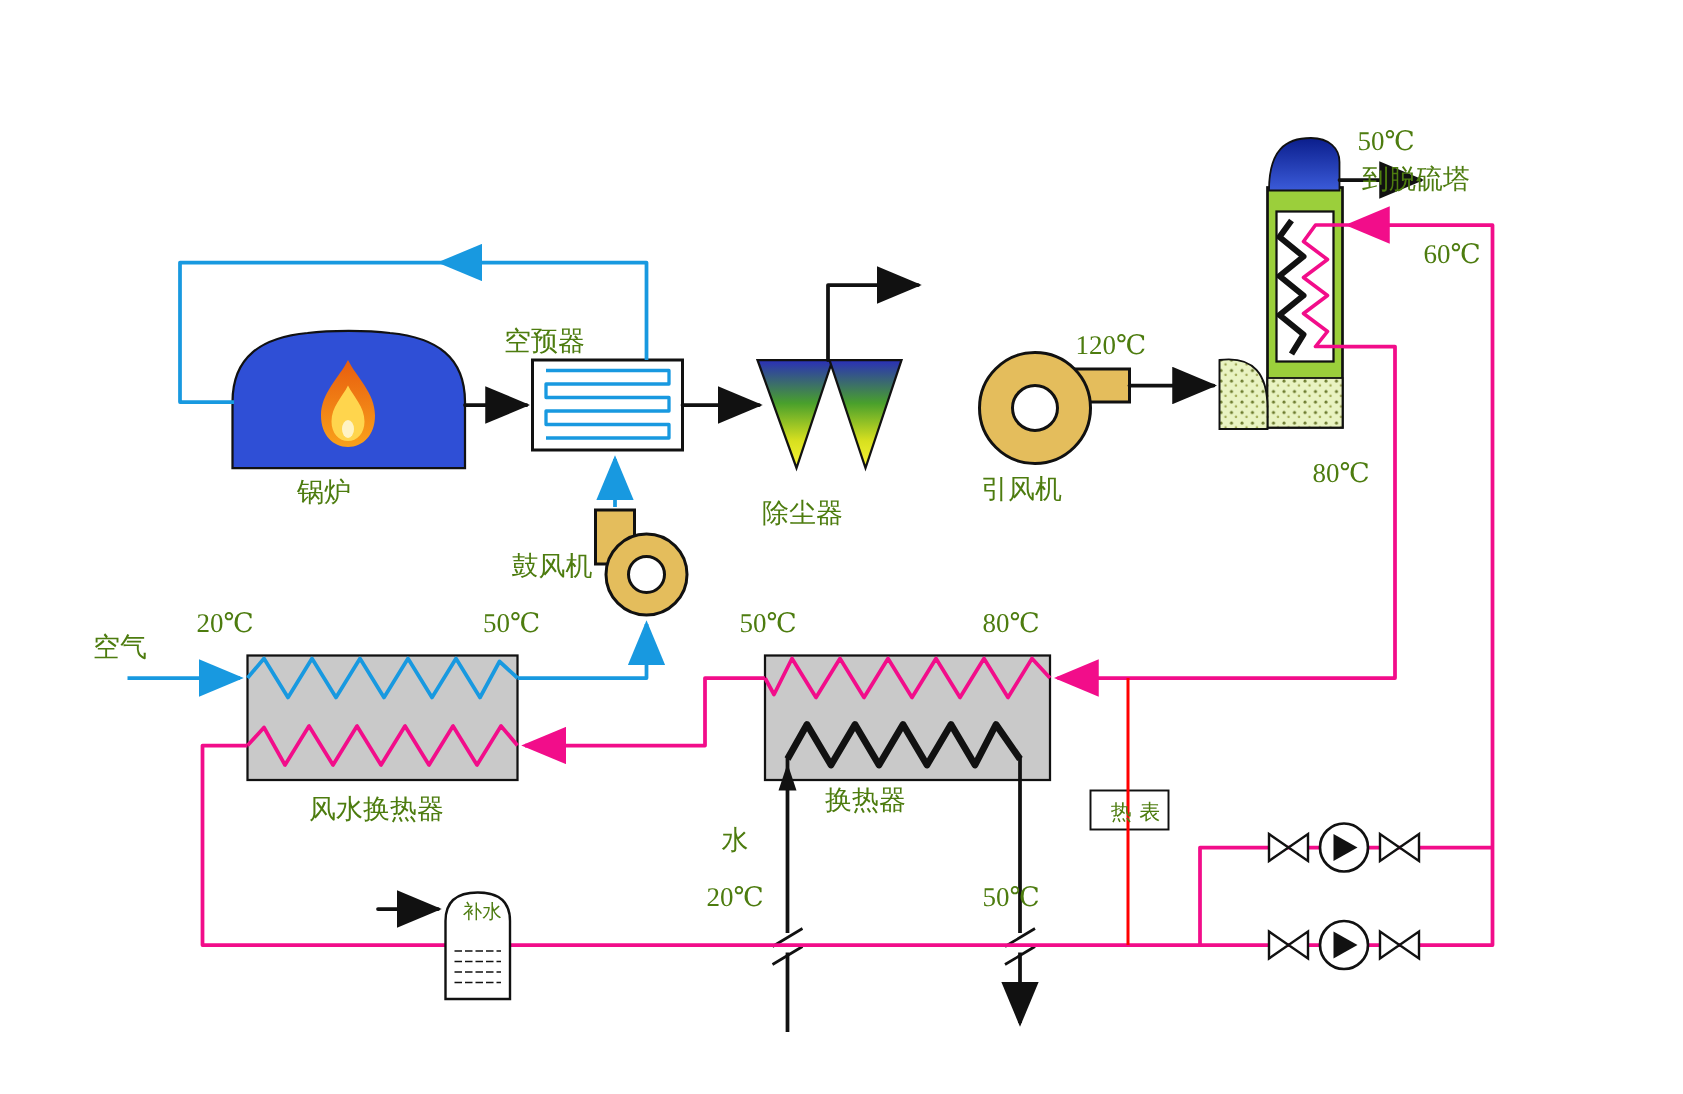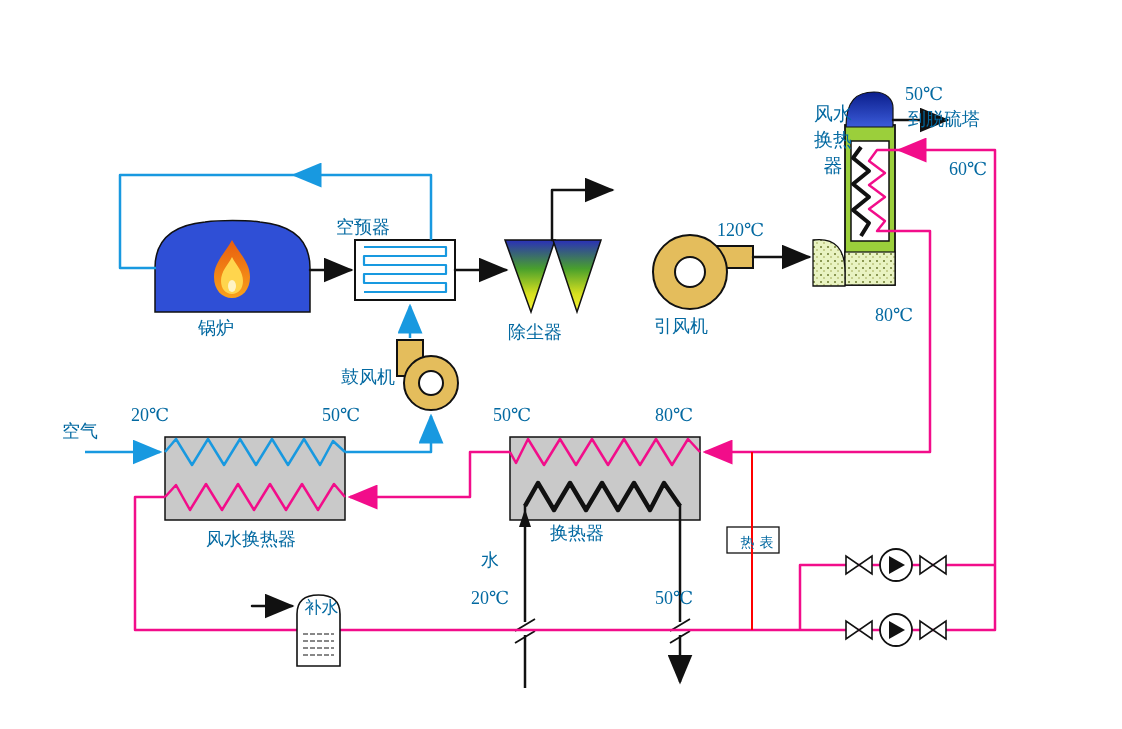--- a/index.html
+++ b/index.html
@@ -1,21 +1,21 @@
 <!DOCTYPE html>
 <html><head>
 <meta charset="utf-8">
 <style>
   *{margin:0;padding:0;box-sizing:border-box}
   html,body{background:#ffffff}
   body{font-family:"Liberation Serif","DejaVu Serif",serif}
   #stage{position:relative;width:1122px;height:729px;background:#fff;overflow:hidden}
   #stage svg{position:absolute;left:0;top:0}
-  .lbl{position:absolute;color:#0369a1;font-size:18px;line-height:21px;white-space:pre-line}
-  .sm{font-size:17px;line-height:15px}
+  .lbl{position:absolute;color:#4d7c0f;font-size:18px;line-height:21px;white-space:pre-line}
+  .sm{font-size:13px;line-height:15px}
   .vert{width:46px;text-align:center;font-size:19px;line-height:26px}
   .ctr{text-align:center}
   .meter-lbl{width:52px;text-align:center;font-size:14px;letter-spacing:5px;padding-left:13px}
 </style>
 </head>
 <body>
 
 <div id="stage">
 
 <svg width="1122" height="729" viewBox="0 0 1122 729">
@@ -152,37 +152,34 @@
   </g>
 
   <g>
     <path d="M297,666 V614 Q297,595 318.5,595 Q340,595 340,614 V666 Z" fill="#ffffff" stroke="#111" stroke-width="1.6"></path>
     <path d="M303,634 H334 M303,641 H334 M303,648 H334 M303,655 H334" stroke="#111" stroke-width="1" stroke-dasharray="5,2" fill="none"></path>
   </g>
 </svg>
 
 <div class="lbl" style="left:336px;top:217px">空预器</div>
 <div class="lbl" style="left:198px;top:318px">锅炉</div>
-<div class="lbl" style="left:508px;top:322px">除尘器</div>
+<div class="lbl" style="left:508px;top:332px">除尘器</div>
 <div class="lbl" style="left:654px;top:316px">引风机</div>
 <div class="lbl" style="left:717px;top:220px">120℃</div>
 <div class="lbl" style="left:341px;top:367px">鼓风机</div>
 <div class="lbl" style="left:62px;top:421px">空气</div>
 <div class="lbl" style="left:131px;top:405px">20℃</div>
 <div class="lbl" style="left:322px;top:405px">50℃</div>
 <div class="lbl" style="left:206px;top:529px">风水换热器</div>
 <div class="lbl" style="left:493px;top:405px">50℃</div>
 <div class="lbl" style="left:655px;top:405px">80℃</div>
 <div class="lbl" style="left:550px;top:523px">换热器</div>
 <div class="lbl" style="left:481px;top:550px">水</div>
 <div class="lbl" style="left:471px;top:588px">20℃</div>
 <div class="lbl" style="left:655px;top:588px">50℃</div>
 <div class="lbl meter-lbl" style="left:727px;top:532px">热表</div>
 <div class="lbl sm ctr" style="left:303px;top:600px;width:37px">补水</div>
-<div class="lbl vert" style="left:810px;top:101px">风水
-换热
-器</div>
 <div class="lbl" style="left:905px;top:84px">50℃</div>
 <div class="lbl" style="left:908px;top:109px">到脱硫塔</div>
 <div class="lbl" style="left:949px;top:159px">60℃</div>
 <div class="lbl" style="left:875px;top:305px">80℃</div>
 
 </div>
 
 </body></html>

